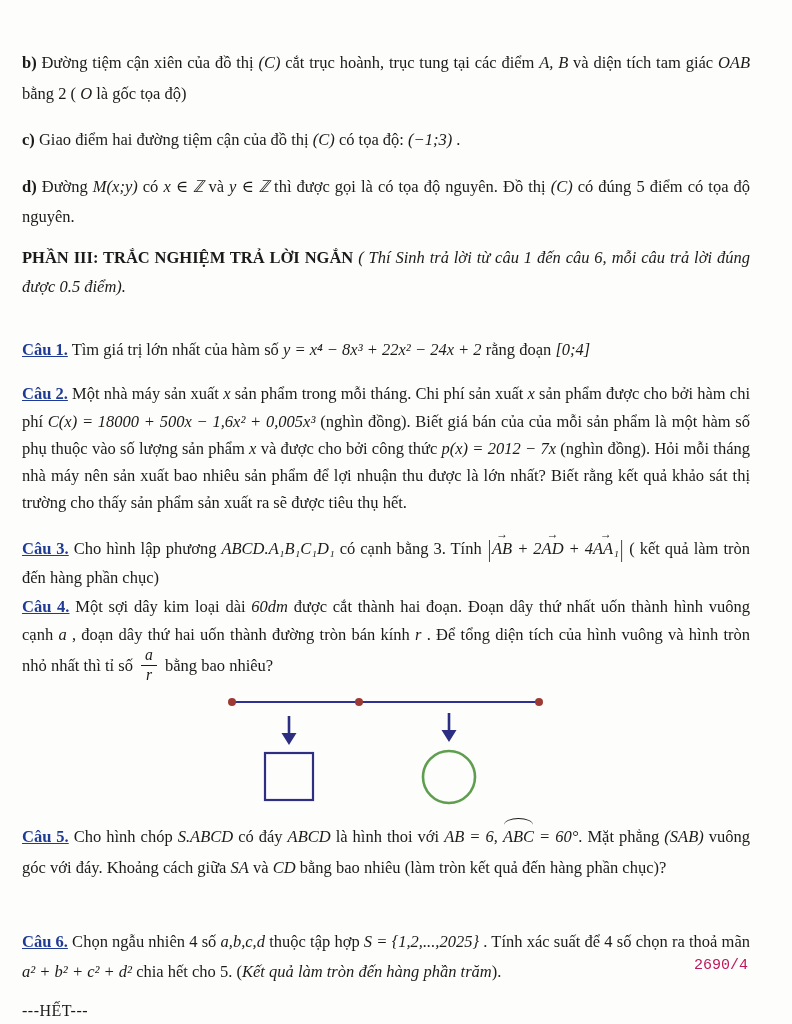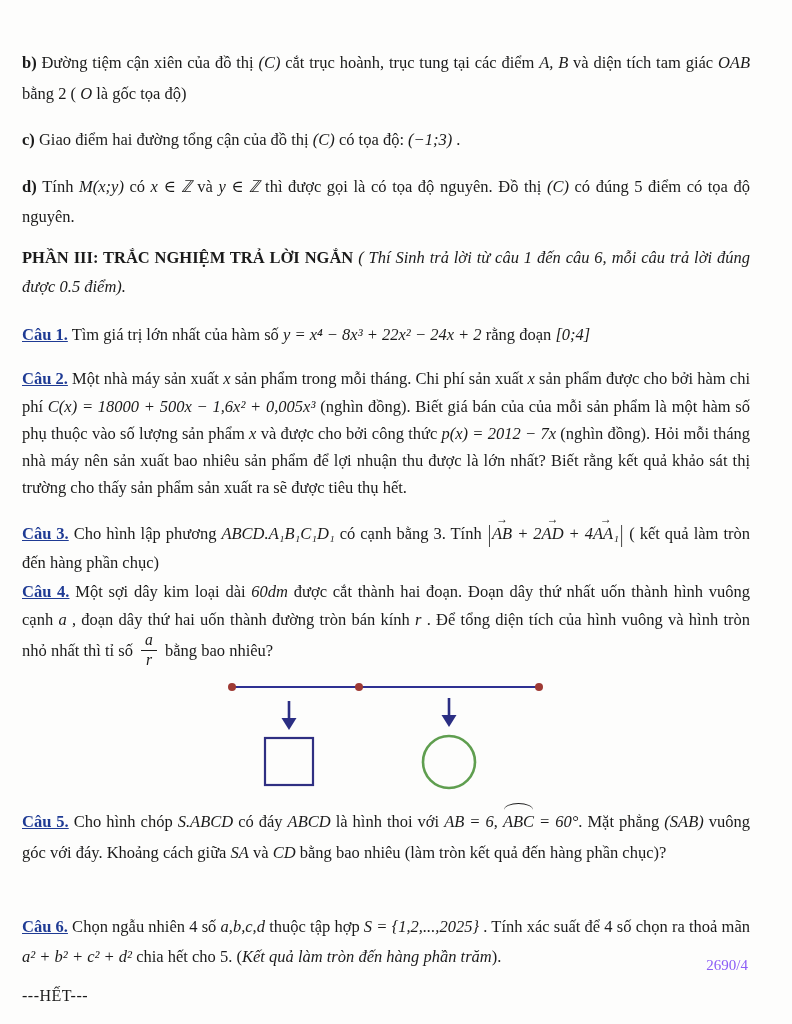--- a/index.html
+++ b/index.html
@@ -14,21 +14,21 @@
   }
   .content{padding:48px 42px 0 22px;}
   p{margin:0;text-align:justify;line-height:1.85;}
   .bold{font-weight:bold;}
   .ital{font-style:italic;}
   .math{font-style:italic;}
   .qlabel{color:#1f3b94;font-weight:bold;text-decoration:underline;}
   .p-b{margin-bottom:16px;}
   .p-c{margin-bottom:16px;}
   .p-d{margin-bottom:10px;}
-  .sec-head{margin-bottom:18px;line-height:1.8;}
+  .sec-head{margin-bottom:33px;line-height:1.8;}
   .q1{margin-bottom:15px;}
   .q2{line-height:1.64;margin-bottom:14px;}
   .q3{line-height:1.8;margin-bottom:0;padding-top:4px;}
   .q4{line-height:1.7;margin-bottom:4px;}
   .q5{margin-bottom:44px;}
   .q6{line-height:1.8;margin-bottom:6px;}
   .vec{position:relative;display:inline-block;font-style:italic;}
   .vec::before{
     content:"\2192";
     position:absolute;top:-0.78em;left:50%;transform:translateX(-50%);
@@ -45,34 +45,34 @@
     display:inline-flex;flex-direction:column;vertical-align:middle;
     text-align:center;font-style:italic;line-height:1.05;margin:0 4px;
     font-size:0.95em;position:relative;top:-2px;
   }
   .frac .num{border-bottom:1.3px solid #1b1b1b;padding:0 4px 1px 4px;}
   .frac .den{padding-top:1px;}
   .diagram-wrap{margin:4px 0 2px 160px;}
   .end-mark{text-align:left;margin-top:10px;font-size:16px;letter-spacing:0.5px;}
   .footer{
     position:absolute;right:44px;bottom:50px;
-    font-family:Liberation Serif, serif;
-    font-size:15px;color:#8b5cf6;
+    font-family:Liberation Mono, monospace;
+    font-size:15px;color:#be185d;
   }
 </style>
 </head>
 <body>
 
 <div class="content">
 
   <p class="p-b"><span class="bold">b) </span><span>Đường tiệm cận xiên của đồ thị </span><span class="math">(C)</span><span> cắt trục hoành, trục tung tại các điểm </span><span class="math">A, B</span><span> và diện tích tam giác </span><span class="math">OAB</span><span> bằng 2 ( </span><span class="math">O</span><span> là gốc tọa độ)</span></p>
 
-  <p class="p-c"><span class="bold">c) </span><span>Giao điểm hai đường tổng cận của đồ thị </span><span class="math">(C)</span><span> có tọa độ: </span><span class="math">(−1;3)</span><span> .</span></p>
+  <p class="p-c"><span class="bold">c) </span><span>Giao điểm hai đường tiệm cận của đồ thị </span><span class="math">(C)</span><span> có tọa độ: </span><span class="math">(−1;3)</span><span> .</span></p>
 
-  <p class="p-d"><span class="bold">d) </span><span>Tính </span><span class="math">M(x;y)</span><span> có </span><span class="math">x ∈ ℤ</span><span> và </span><span class="math">y ∈ ℤ</span><span> thì được gọi là có tọa độ nguyên. Đồ thị </span><span class="math">(C)</span><span> có đúng 5 điểm có tọa độ nguyên.</span></p>
+  <p class="p-d"><span class="bold">d) </span><span>Đường </span><span class="math">M(x;y)</span><span> có </span><span class="math">x ∈ ℤ</span><span> và </span><span class="math">y ∈ ℤ</span><span> thì được gọi là có tọa độ nguyên. Đồ thị </span><span class="math">(C)</span><span> có đúng 5 điểm có tọa độ nguyên.</span></p>
 
   <p class="sec-head"><span class="bold">PHẦN III: TRẮC NGHIỆM TRẢ LỜI NGẮN</span><span class="ital"> ( Thí Sinh trả lời từ câu 1 đến câu 6, mỗi câu trả lời đúng được 0.5 điểm).</span></p>
 
   <p class="q1"><span class="qlabel">Câu 1.</span><span> Tìm giá trị lớn nhất của hàm số </span><span class="math">y = x⁴ − 8x³ + 22x² − 24x + 2</span><span> rằng đoạn </span><span class="math">[0;4]</span></p>
 
   <p class="q2"><span class="qlabel">Câu 2.</span><span> Một nhà máy sản xuất </span><span class="math">x</span><span> sản phẩm trong mỗi tháng. Chi phí sản xuất </span><span class="math">x</span><span> sản phẩm được cho bởi hàm chi phí </span><span class="math">C(x) = 18000 + 500x − 1,6x² + 0,005x³</span><span> (nghìn đồng). Biết giá bán của của mỗi sản phẩm là một hàm số phụ thuộc vào số lượng sản phẩm </span><span class="math">x</span><span> và được cho bởi công thức </span><span class="math">p(x) = 2012 − 7x</span><span> (nghìn đồng). Hỏi mỗi tháng nhà máy nên sản xuất bao nhiêu sản phẩm để lợi nhuận thu được là lớn nhất? Biết rằng kết quả khảo sát thị trường cho thấy sản phẩm sản xuất ra sẽ được tiêu thụ hết.</span></p>
 
   <p class="q3"><span class="qlabel">Câu 3.</span><span> Cho hình lập phương </span><span class="math">ABCD.A₁B₁C₁D₁</span><span> có cạnh bằng 3. Tính </span><span class="math bar">|</span><span class="math vec">AB</span><span class="math"> + 2</span><span class="math vec">AD</span><span class="math"> + 4</span><span class="math vec">AA₁</span><span class="math bar">|</span><span> ( kết quả làm tròn đến hàng phần chục)</span></p>
 
   <p class="q4"><span class="qlabel">Câu 4.</span><span> Một sợi dây kim loại dài </span><span class="math">60dm</span><span> được cắt thành hai đoạn. Đoạn dây thứ nhất uốn thành hình vuông cạnh </span><span class="math">a</span><span> , đoạn dây thứ hai uốn thành đường tròn bán kính </span><span class="math">r</span><span> . Để tổng diện tích của hình vuông và hình tròn nhỏ nhất thì tỉ số </span><span class="frac">

